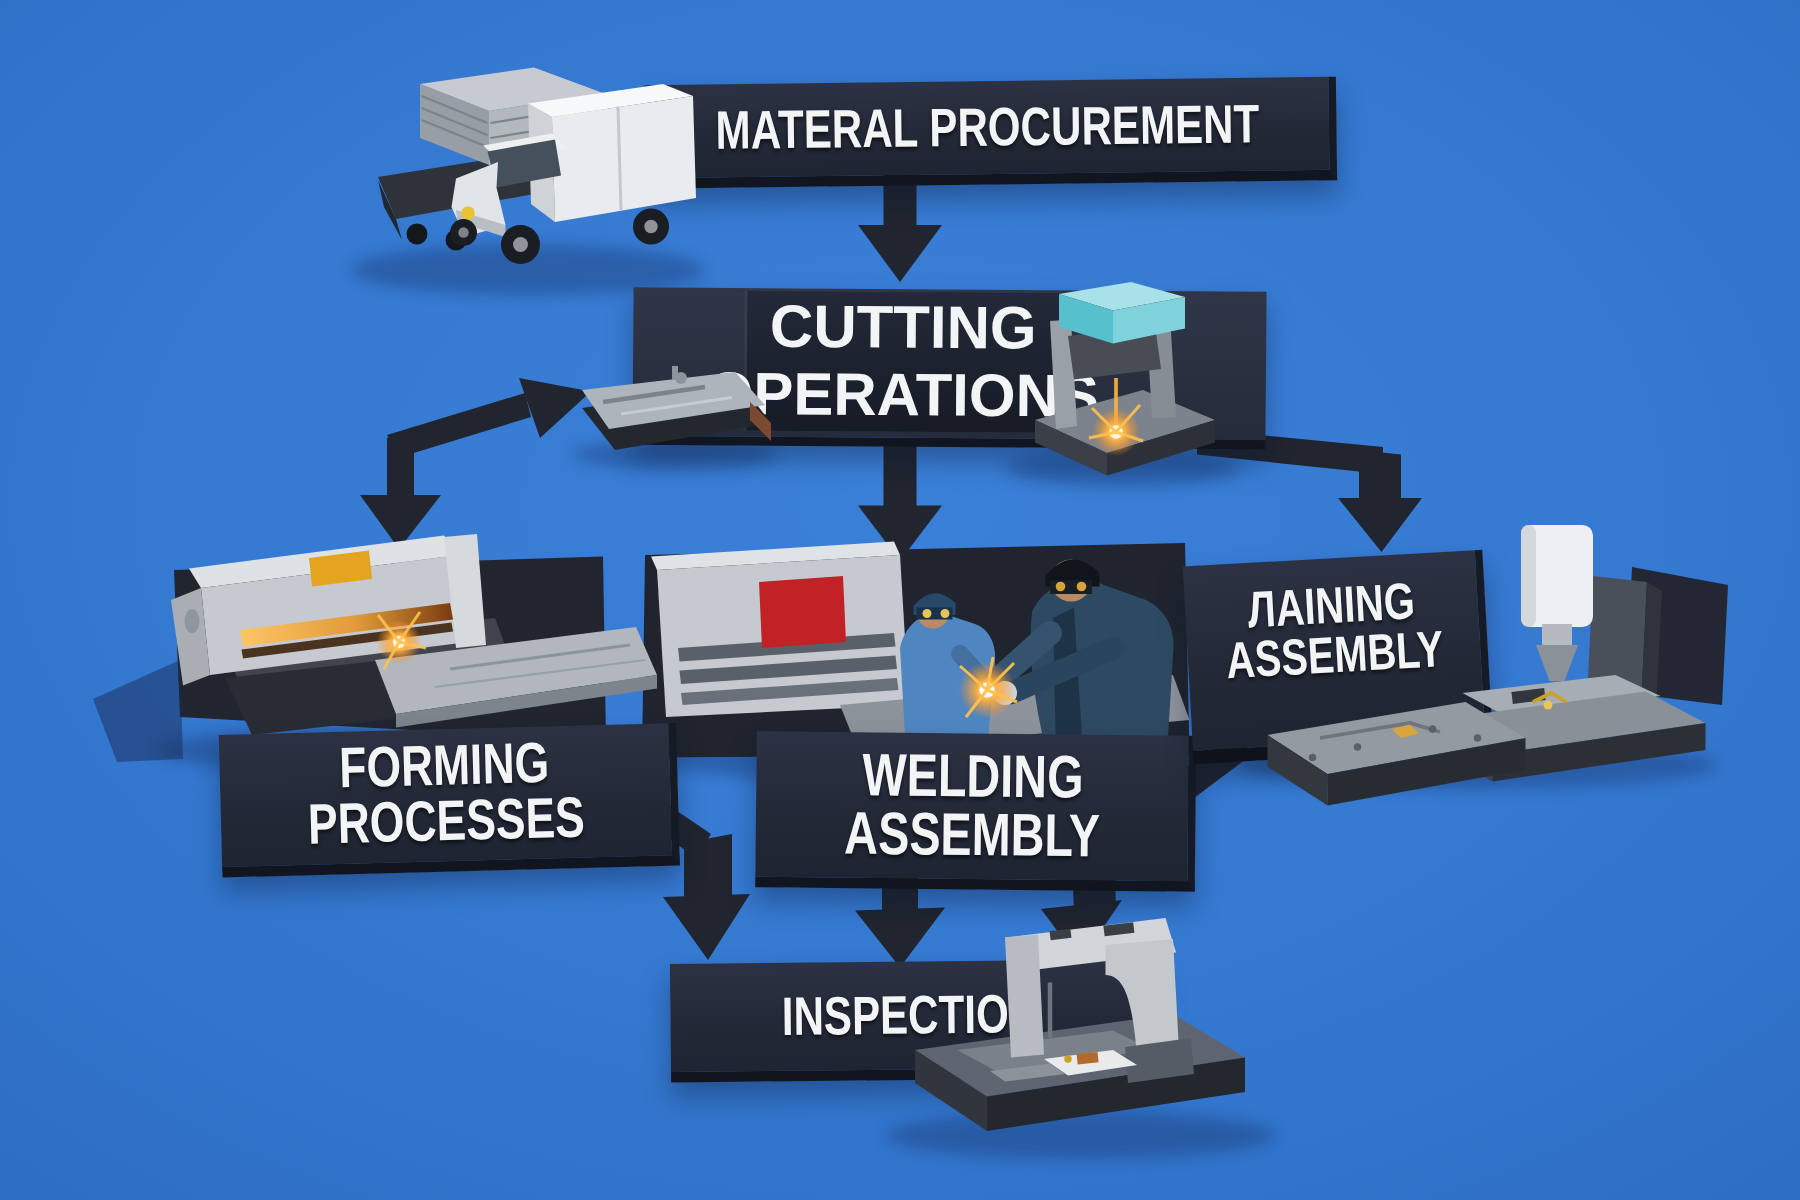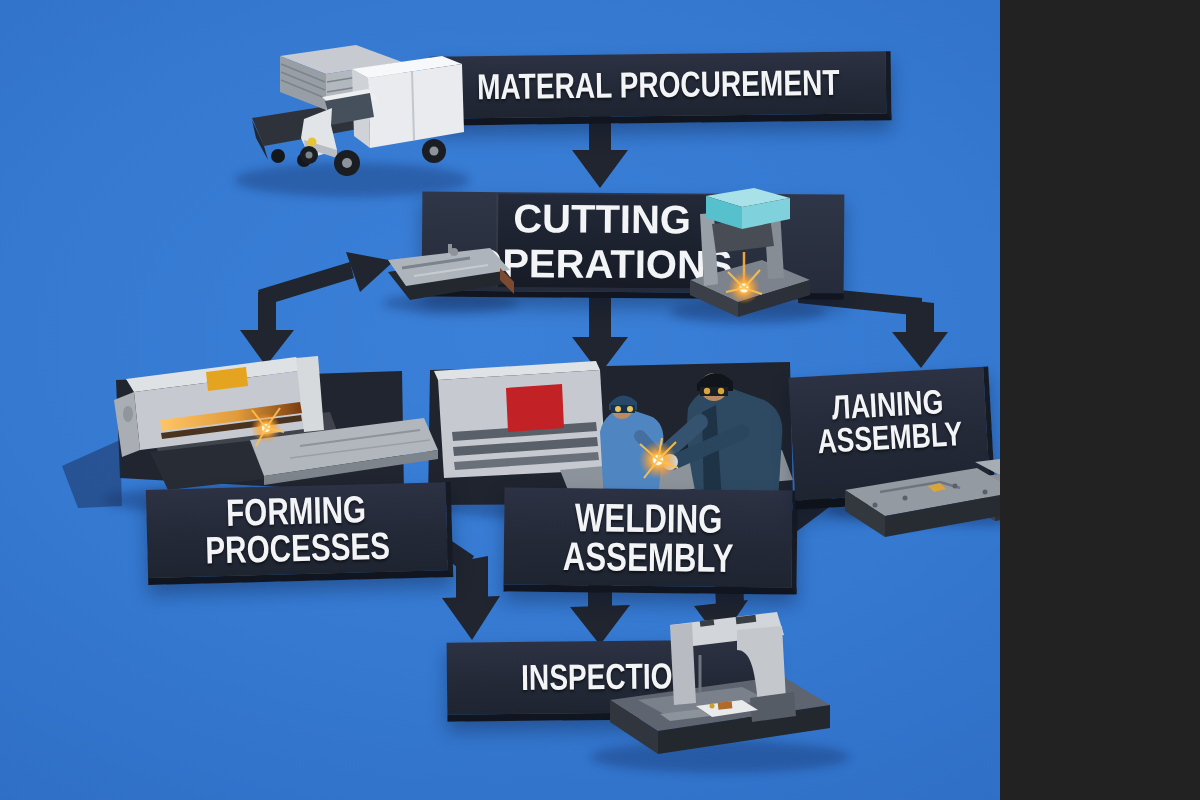--- a/index.html
+++ b/index.html
@@ -1,17 +1,17 @@
 <!DOCTYPE html>
 <html><head>
 <meta charset="utf-8">
 <style>
   html,body{margin:0;padding:0;background:#222;}
   #stage{
-    position:relative;width:1000px;height:800px;overflow:hidden;
+    position:relative;width:1200px;height:800px;overflow:hidden;
     background:radial-gradient(ellipse 900px 600px at 50% 42%, #3b80d8 0%, #3579d1 55%, #2f6ec5 100%);
     font-family:"Liberation Sans", sans-serif;
   }
   svg{position:absolute;left:0;top:0;}
   .layer{position:absolute;left:0;top:0;width:1200px;height:800px;}
   .banner{
     position:absolute;
     background:linear-gradient(180deg,#2c3243 0%,#232937 55%,#1e2430 100%);
     border-bottom:7px solid #10151f;
     border-right:5px solid #151a24;

